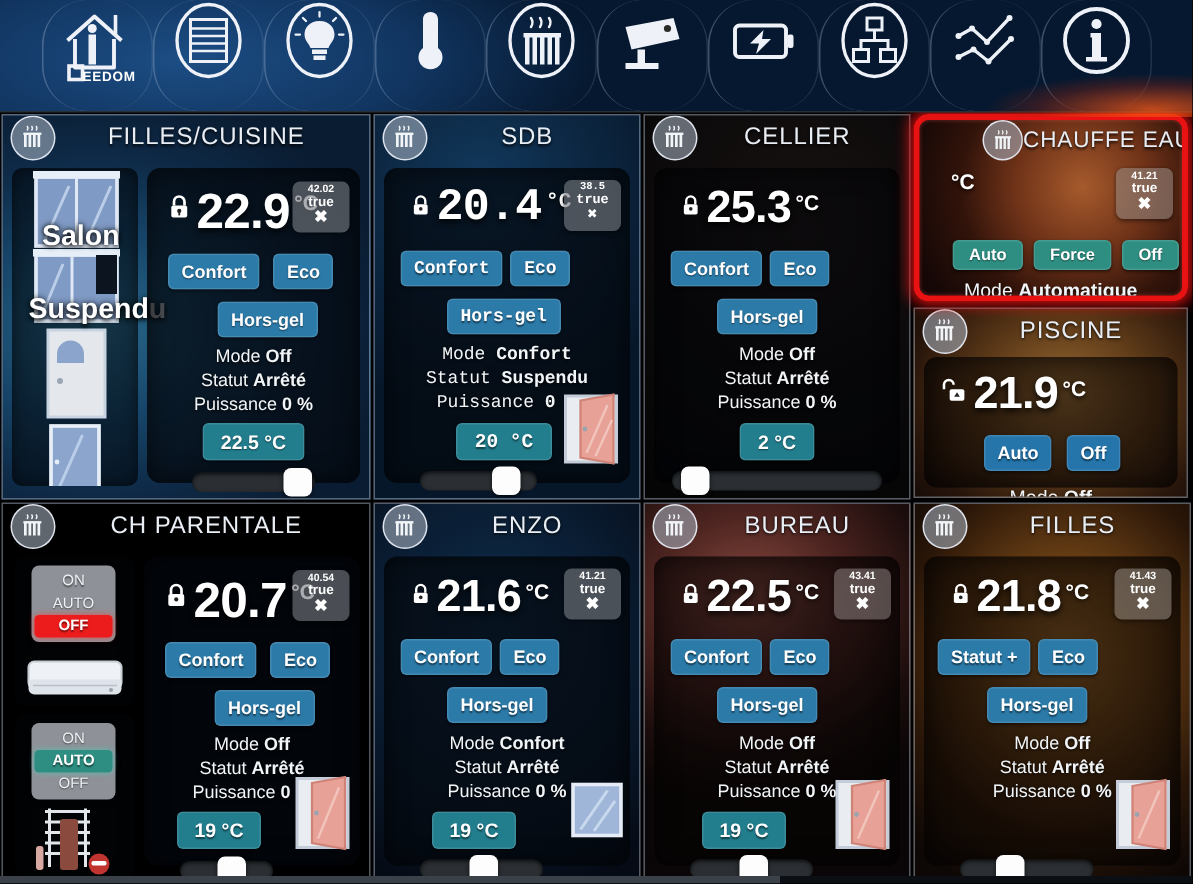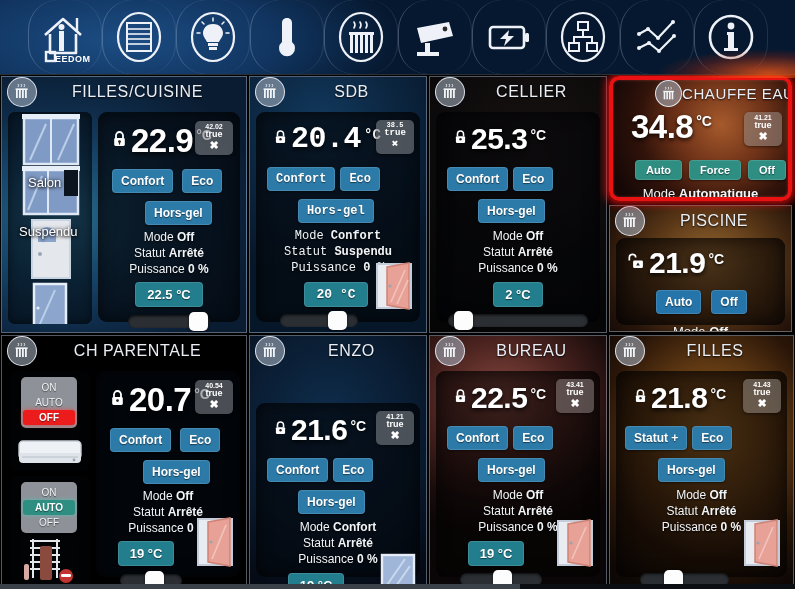--- a/index.html
+++ b/index.html
@@ -21,21 +21,21 @@
     z-index: 4;
   }
   .header::after {
     content: ""; position: absolute; right: 0; bottom: -4px; width: 260px; height: 48px;
     background: radial-gradient(ellipse 140px 30px at 90% 90%, rgba(255,90,20,.75), rgba(180,40,10,.28) 55%, rgba(0,0,0,0) 80%);
     pointer-events: none;
   }
   .navbar { position: absolute; left: 28px; top: 0; height: 74px; display: flex; }
   .navcell {
     width: 74px; height: 74px;
-    display: flex; align-items: center; justify-content: center;
+    display: flex; align-items: flex-start; justify-content: center;
     border-left: 1px solid rgba(150,170,200,.38);
     border-right: 1px solid rgba(150,170,200,.18);
     position: relative;
     border-radius: 30px;
   }
   .navcell:first-child { border-left: 1px solid rgba(150,170,200,.38); }
   .navcell svg { display: block; }
   .navcell .glyphwrap { position: relative; width: 56px; height: 58px; }
 
   
@@ -164,24 +164,23 @@
   }
   .modebox div { font-size: 10px; color: #f0f2f5; padding: 2px 0; text-shadow: 0 1px 1px rgba(0,0,0,.5); }
   .modebox div.on-red { background: #ec1c1c; border-radius: 3px; color:#fff; font-weight: bold;
       box-shadow: 0 0 4px rgba(255,60,60,.8); }
   .modebox div.on-teal { background: #2e8e82; border-radius: 3px; color:#fff; font-weight: bold;
       box-shadow: 0 0 4px rgba(60,220,200,.55); }
 
   .windowimg { position: absolute; }
   .doorimg { position: absolute; }
   .roomlabel {
-    position: absolute; color: #fff; font-size: 13px; font-weight: 400;
+    position: absolute; color: #fff; font-size: 19px; font-weight: 700;
     text-shadow: 0 1px 3px rgba(0,0,0,.95), 0 0 4px rgba(0,0,0,.8);
     white-space: nowrap;
-    margin-top: 28px;
   }
   .scrollbar-bottom {
     position: absolute; left: 0; bottom: 0; width: 795px; height: 5px;
     background: #0b0e12; z-index: 5;
   }
   .scrollbar-bottom .thumb { position: absolute; left: 0; top: 0; height: 5px; width: 520px; background: #3b4148; }
 </style>
 </head>
 <body>
 
@@ -590,21 +589,20 @@
               <g stroke="#f2f5f8" stroke-width=".9" fill="none">
                   <path d="M5 4 q1.3 -1.6 0 -3"></path>
                   <path d="M8 4 q1.3 -1.6 0 -3"></path>
                   <path d="M11 4 q1.3 -1.6 0 -3"></path>
                 </g>
             </svg>
           </div>
           <div class="cardtitle tight" style="text-align:left;margin-left:0;">CHAUFFE EAU</div>
         </div>
         <div style="position:absolute;left:18px;top:30px;display:flex;align-items:flex-start;">
-          <span class="temp">34.8</span>
           <span class="unit">°C</span>
         </div>
         <div class="badge" style="right:6px;top:32px;background:rgba(150,140,135,.55);">
           <span class="b1">41.21</span>
           <span class="b2">true</span>
           <span class="b3">✖</span>
         </div>
         <div style="position:absolute;left:22px;top:80px;display:flex;gap:7px;">
           <span class="btn teal slim">Auto</span>
           <span class="btn teal slim">Force</span>
@@ -784,21 +782,21 @@
               </g>
             <g stroke="#f2f5f8" stroke-width=".9" fill="none">
                 <path d="M5 4 q1.3 -1.6 0 -3"></path>
                 <path d="M8 4 q1.3 -1.6 0 -3"></path>
                 <path d="M11 4 q1.3 -1.6 0 -3"></path>
               </g>
           </svg>
         </div>
         <div class="cardtitle">ENZO</div>
       </div>
-      <div class="panel" style="left:6px;top:35px;right:6px;bottom:10px;margin-top:32px;">
+      <div class="panel" style="left:6px;top:35px;right:6px;bottom:10px;">
         <div class="lockrow" style="position:absolute;left:18px;top:12px;">
           <span class="lock">
             <svg width="13" height="16" viewBox="0 0 15 18">
                 <path d="M4 8 V5.5 a3.5 3.5 0 0 1 7 0 V8" fill="none" stroke="#fff" stroke-width="1.8"></path>
                 <rect x="2.2" y="8" width="10.6" height="8" rx="1.4" fill="#fff"></rect>
                 <circle cx="7.5" cy="11.6" r="1.4" fill="#222"></circle>
               </svg>
           </span>
           <span class="temp small">21.6</span>
           <span class="unit">°C</span>

